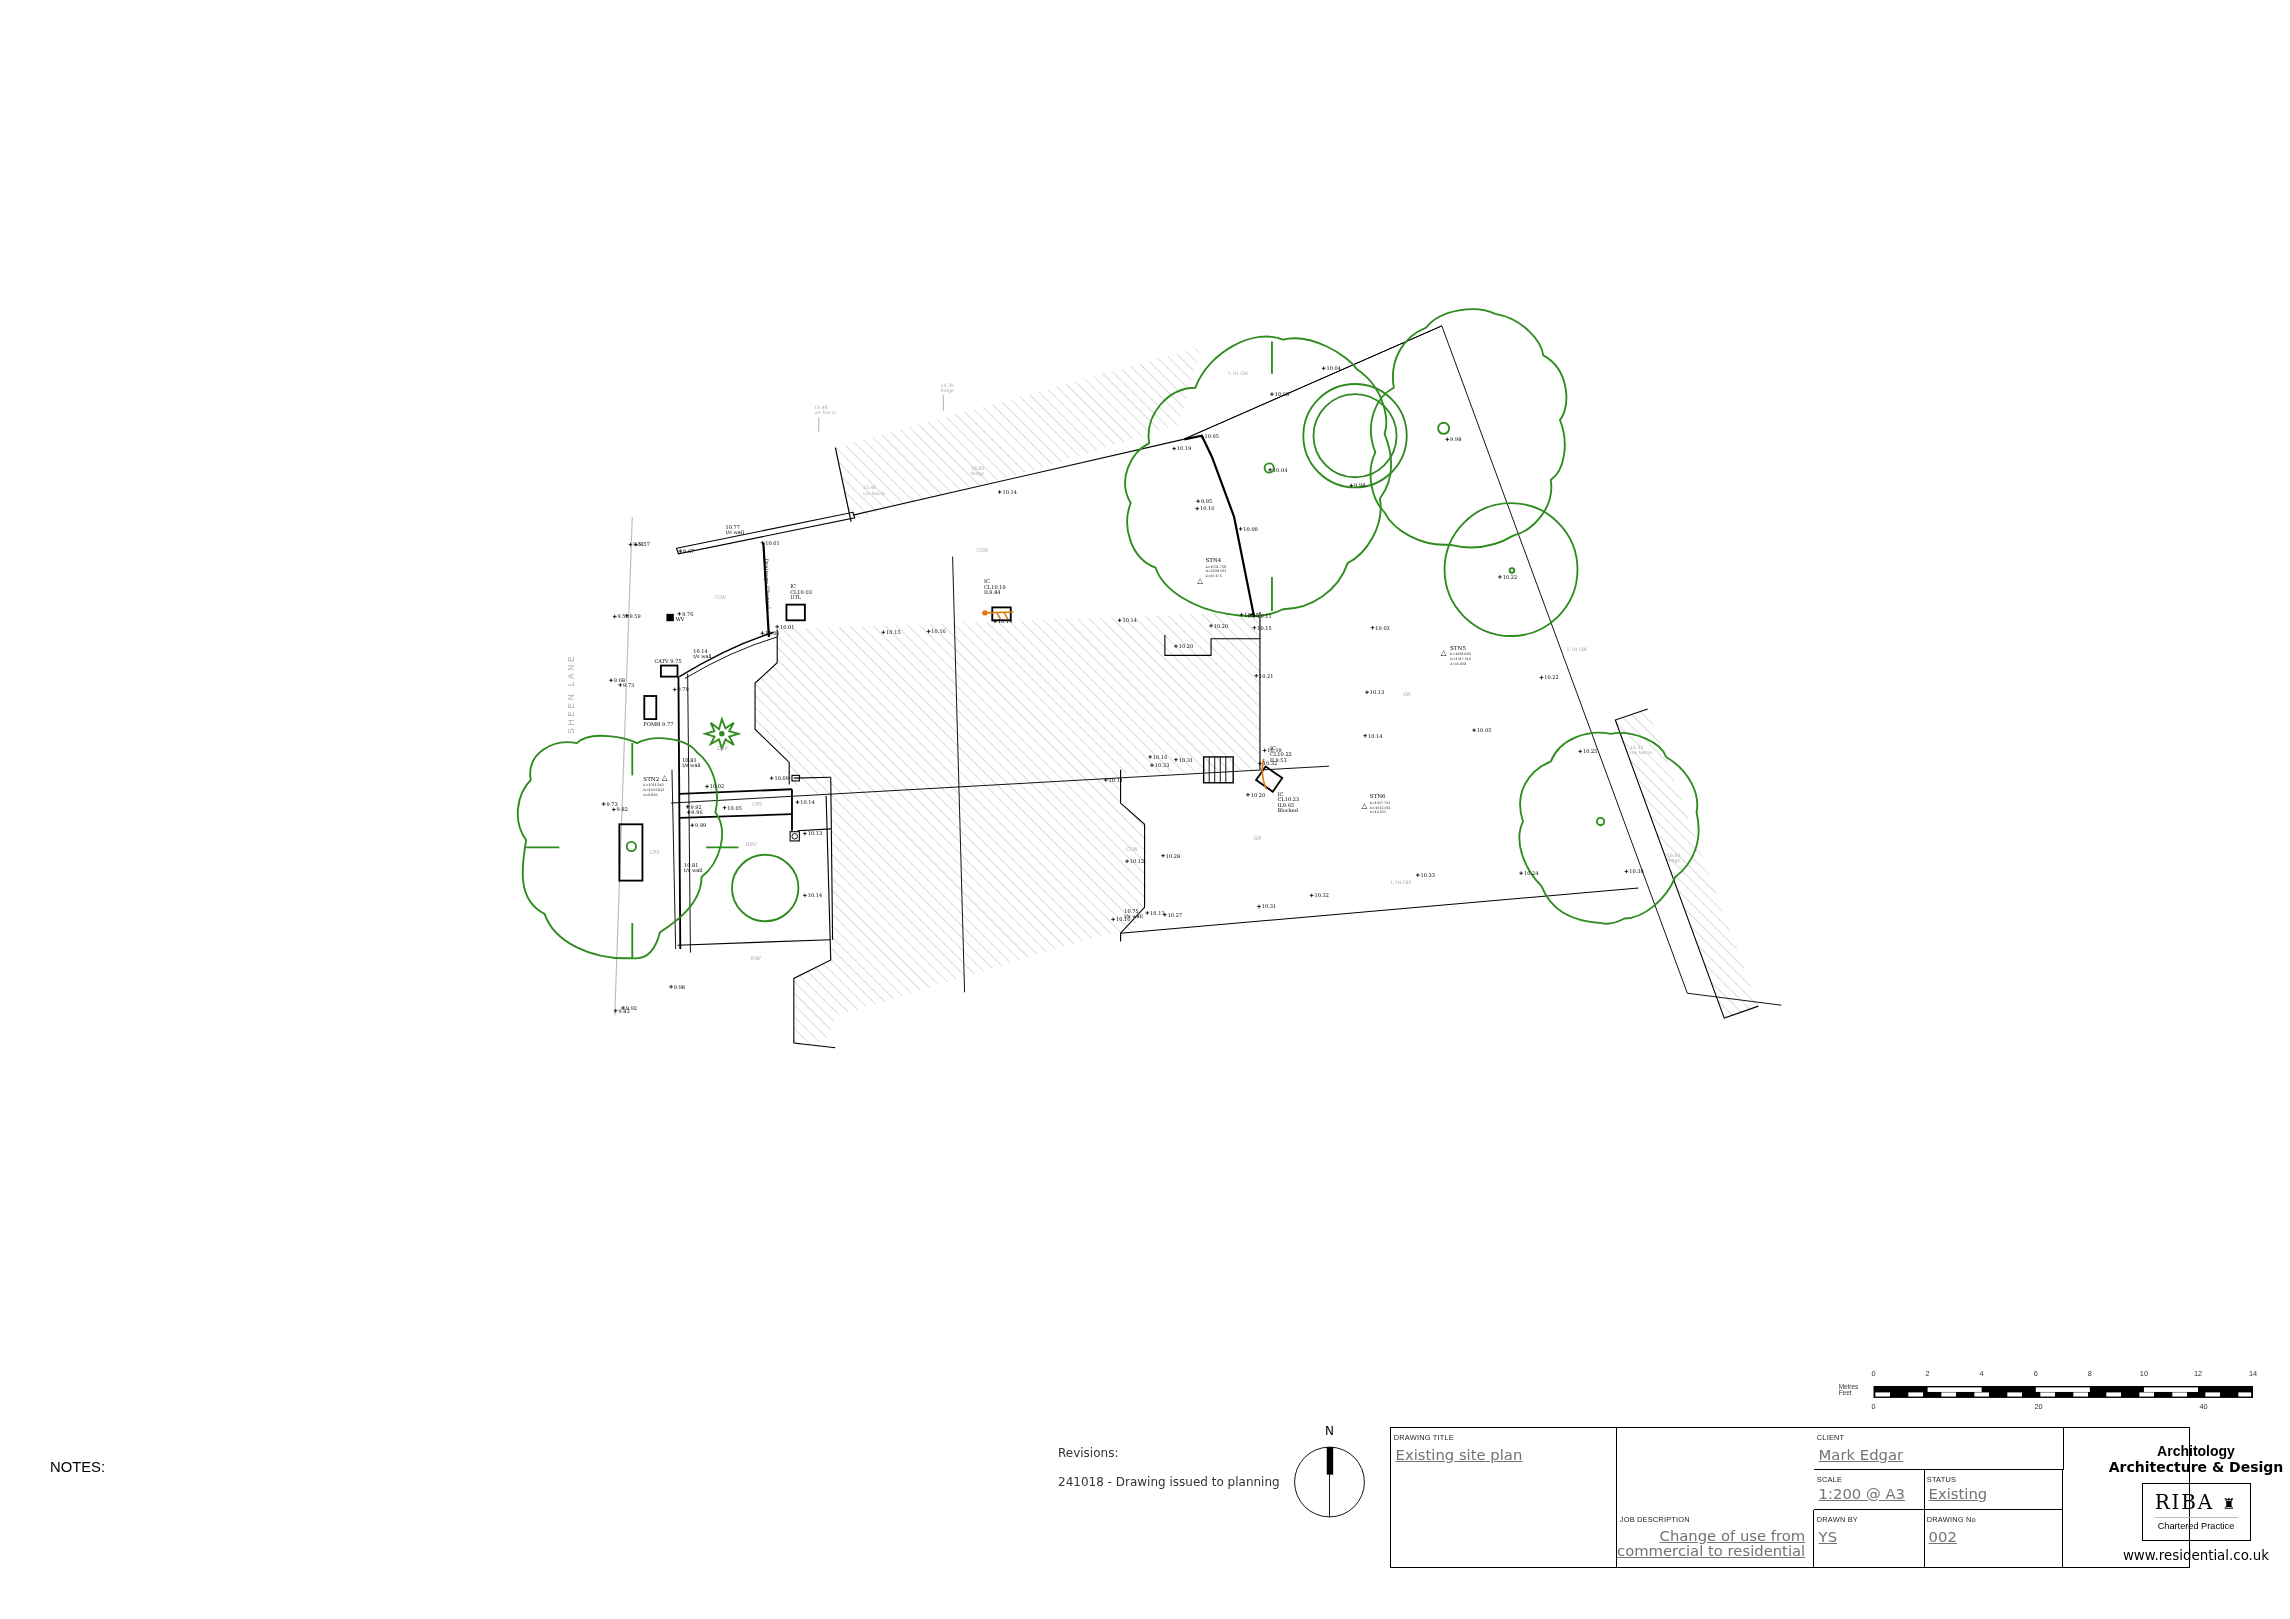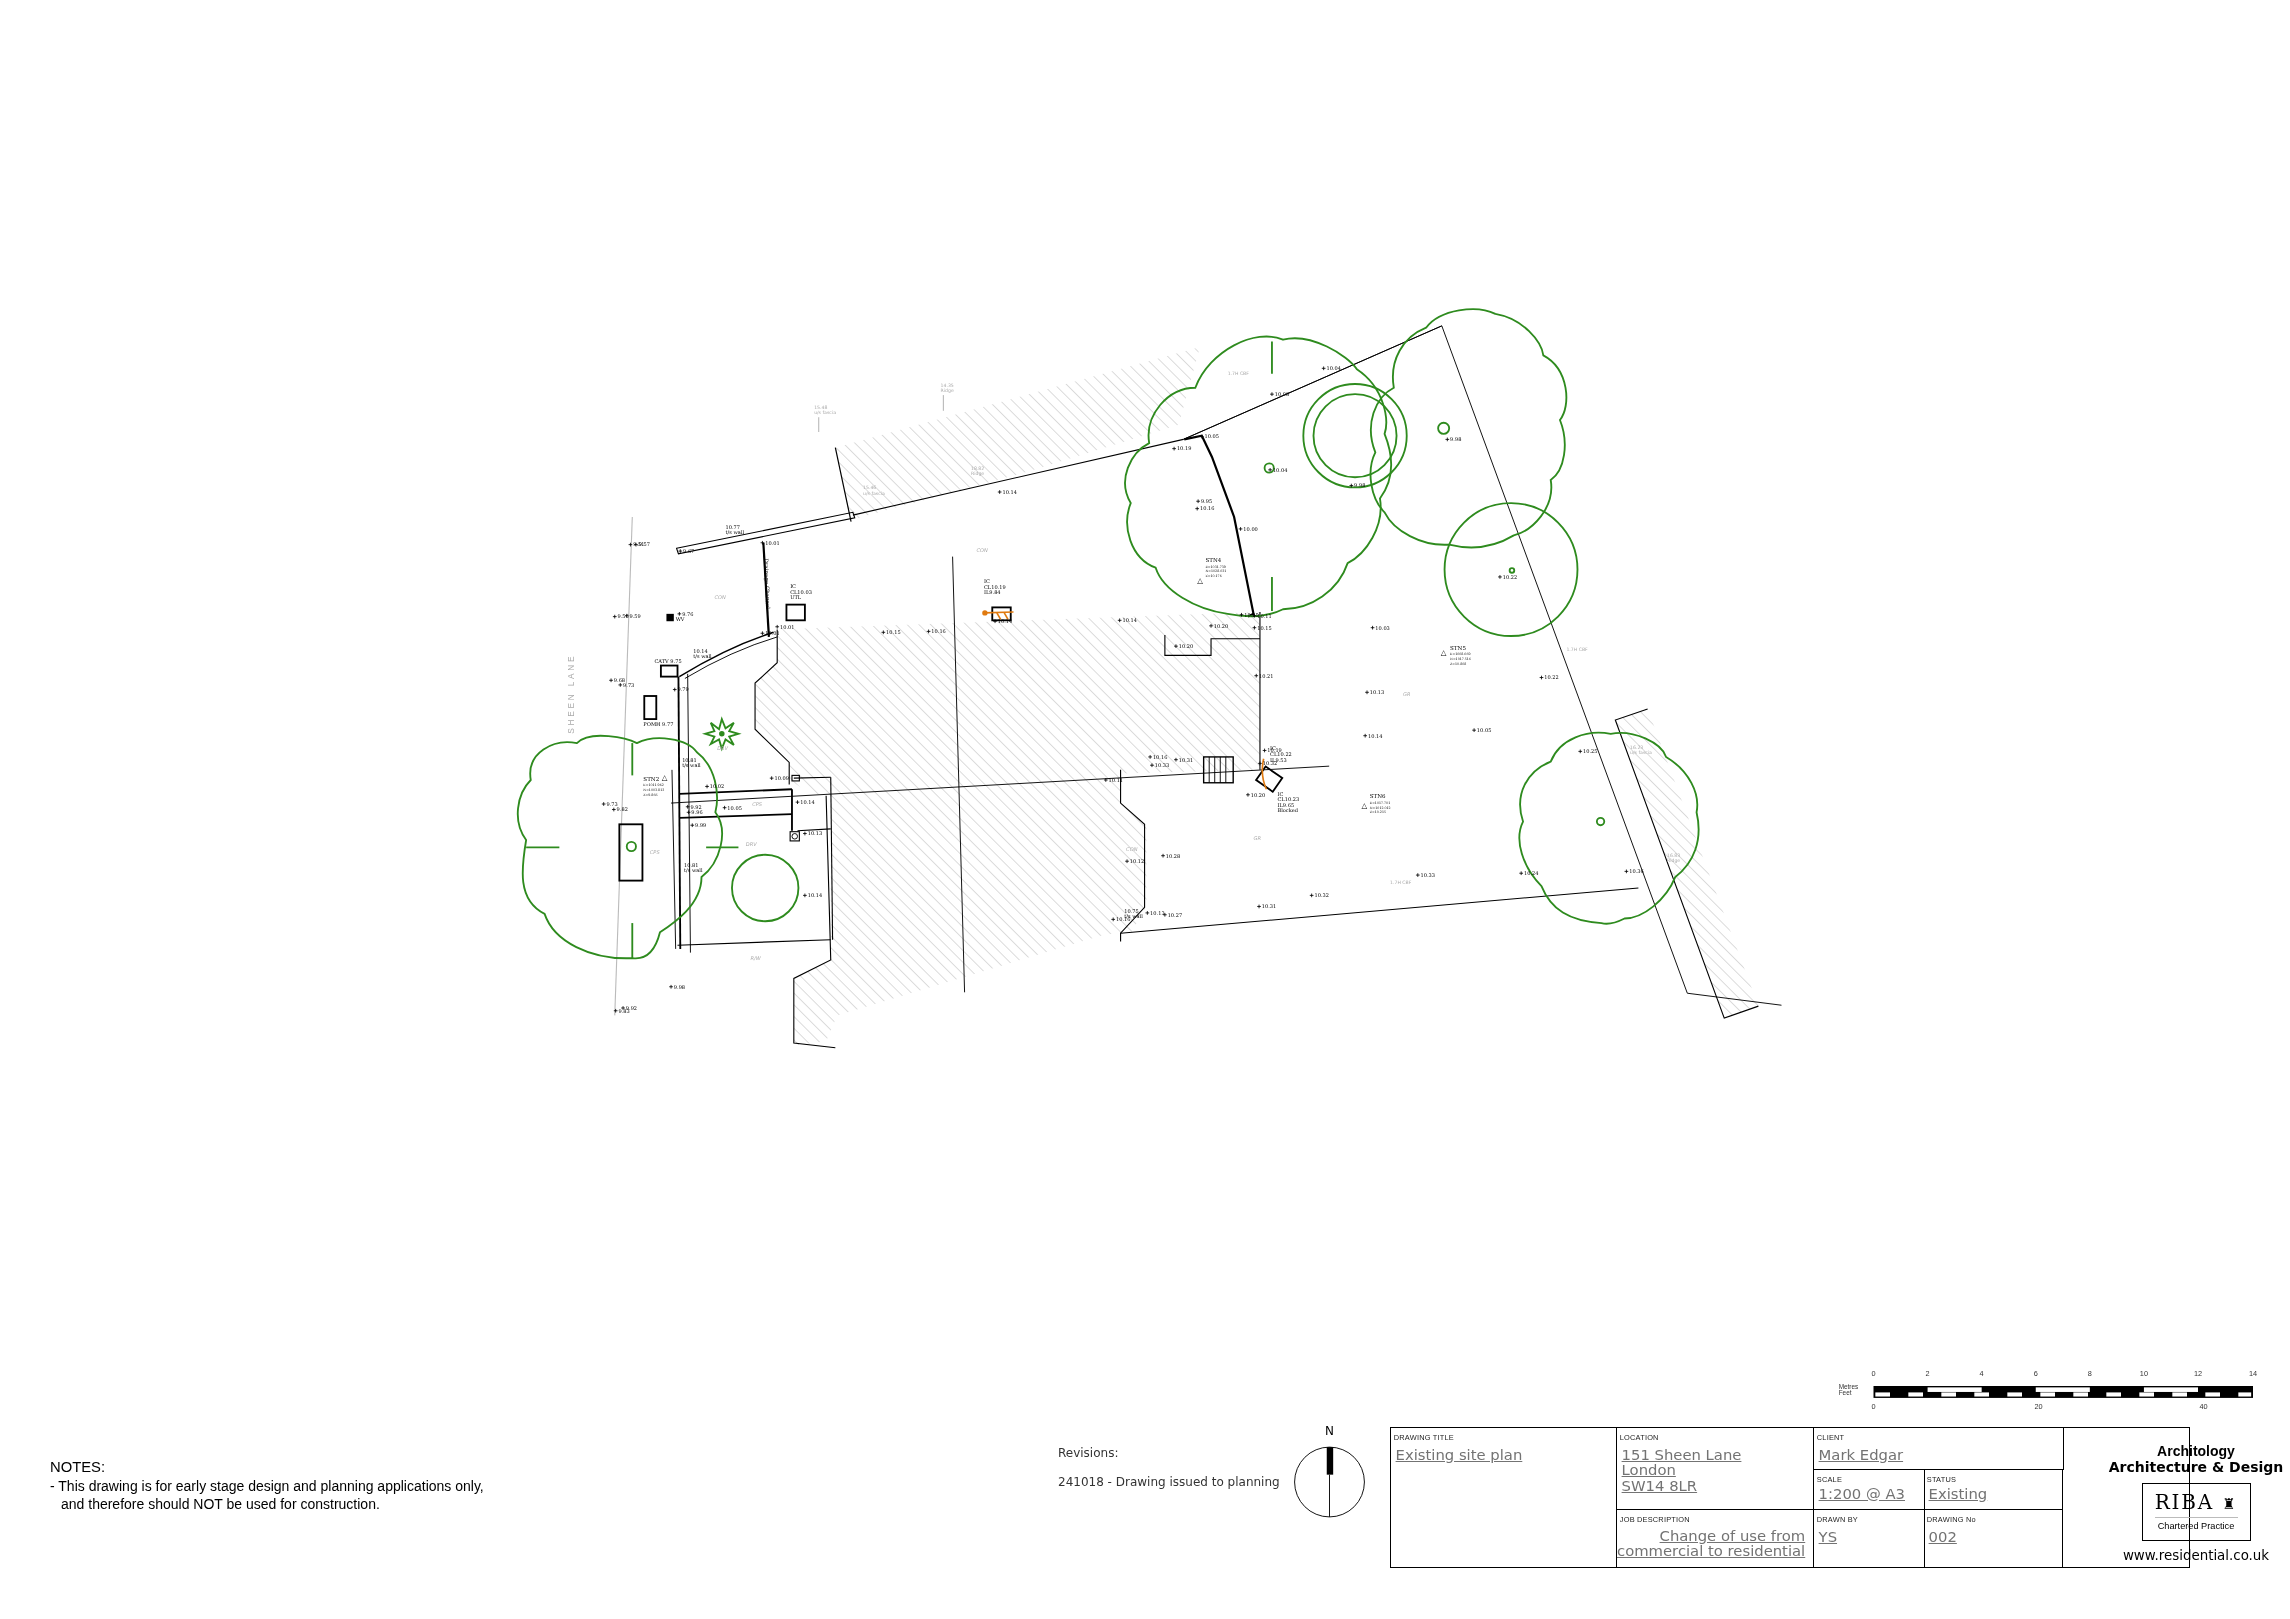--- a/index.html
+++ b/index.html
@@ -533,21 +533,20 @@
       </g>
       <g>
         <path d="M1623 625 H1627 M1625 623 V627" stroke="#000" stroke-width="0.9"></path>
         <text x="1628" y="627">10.22</text>
       </g>
     </g>
 </svg>
 
 <div class="abs notes">
   <div class="title">NOTES:</div>
-  <div class="item" style="width:443px">-  This drawing is for early stage design and planning applications only, and therefore should NOT be used for construction.</div>
 </div>
 
 <div class="abs revisions">
   <div>Revisions:</div>
   <div>241018 - Drawing issued to planning</div>
 </div>
 
 <div class="abs north">
   <svg width="79" height="111" viewBox="0 0 86 120">
     <text x="43" y="15" text-anchor="middle" font-family="DejaVu Sans, sans-serif" font-size="13">N</text>
@@ -595,28 +594,20 @@
       <text x="398" y="49" text-anchor="middle">40</text>
     </g>
   </svg>
 </div>
 
 <div class="abs tb">
   <div class="cell" style="left:0;top:0;width:226px;height:139px;border-bottom:none;">
     <span class="lbl">DRAWING TITLE</span>
     <span class="val">Existing site plan</span>
   </div>
-  <div class="cell" style="left:226px;top:0;width:197px;height:82px;">
-    <span class="lbl">LOCATION</span>
-    <div class="val">
-      <div>151 Sheen Lane</div>
-      <div>London</div>
-      <div>SW14 8LR</div>
-    </div>
-  </div>
   <div class="cell" style="left:226px;top:82px;width:197px;height:57px;border-bottom:none;text-align:right;">
     <span class="lbl">JOB DESCRIPTION</span>
     <div class="val" style="left:0;top:17.5px;">
       <div>Change of use from</div>
       <div>commercial to residential</div>
     </div>
   </div>
   <div class="cell" style="left:423px;top:0;width:250px;height:42px;">
     <span class="lbl">CLIENT</span>
     <span class="val">Mark Edgar</span>

